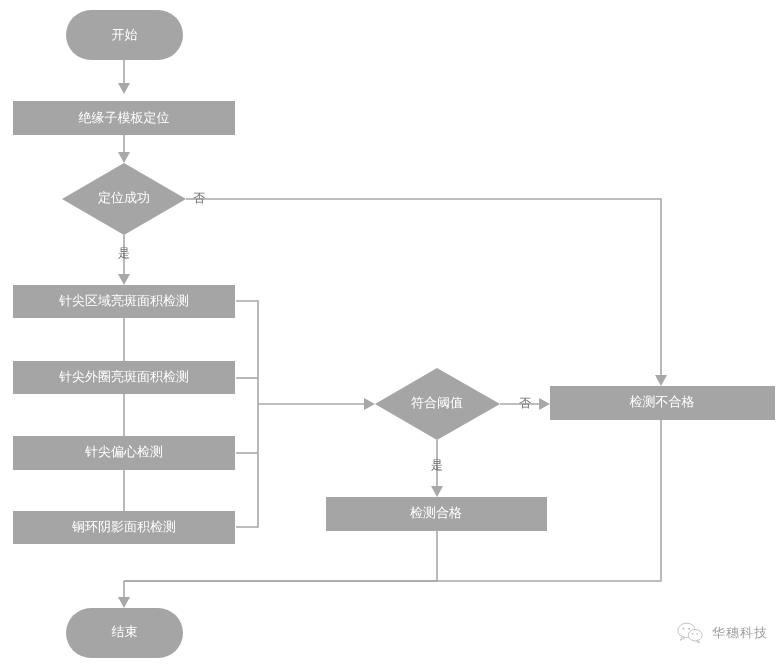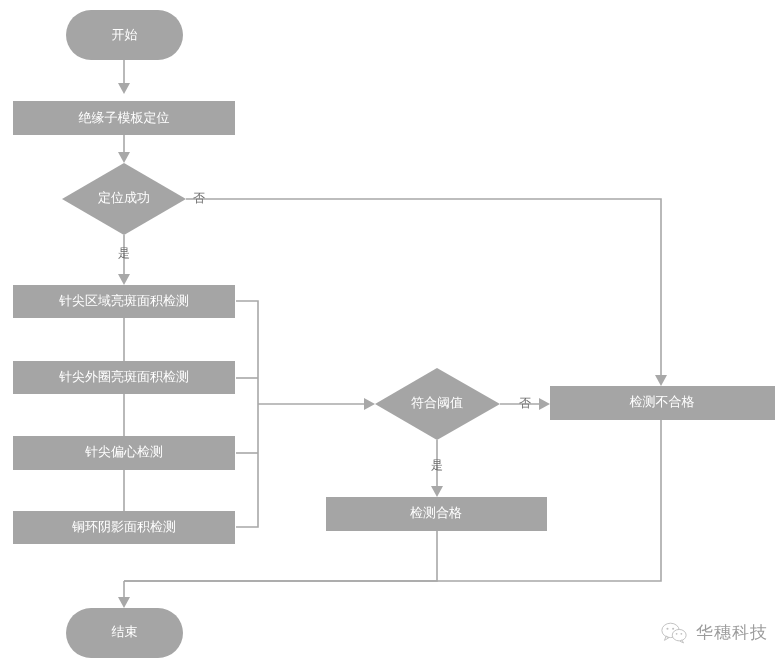--- a/index.html
+++ b/index.html
@@ -60,21 +60,21 @@
     position: absolute;
     right: 16px;
     bottom: 22px;
     display: flex;
     align-items: center;
     gap: 9px;
     opacity: 0.55;
   }
   #watermark .wm-text {
     font-family: "DejaVu Sans", "Liberation Sans", sans-serif;
-    font-size: 17px;
+    font-size: 13px;
     color: #4a4a4a;
     letter-spacing: 1px;
     white-space: nowrap;
   }
   #watermark .wm-icon {
     width: 26px;
     height: 22px;
     display: block;
   }
 </style>

